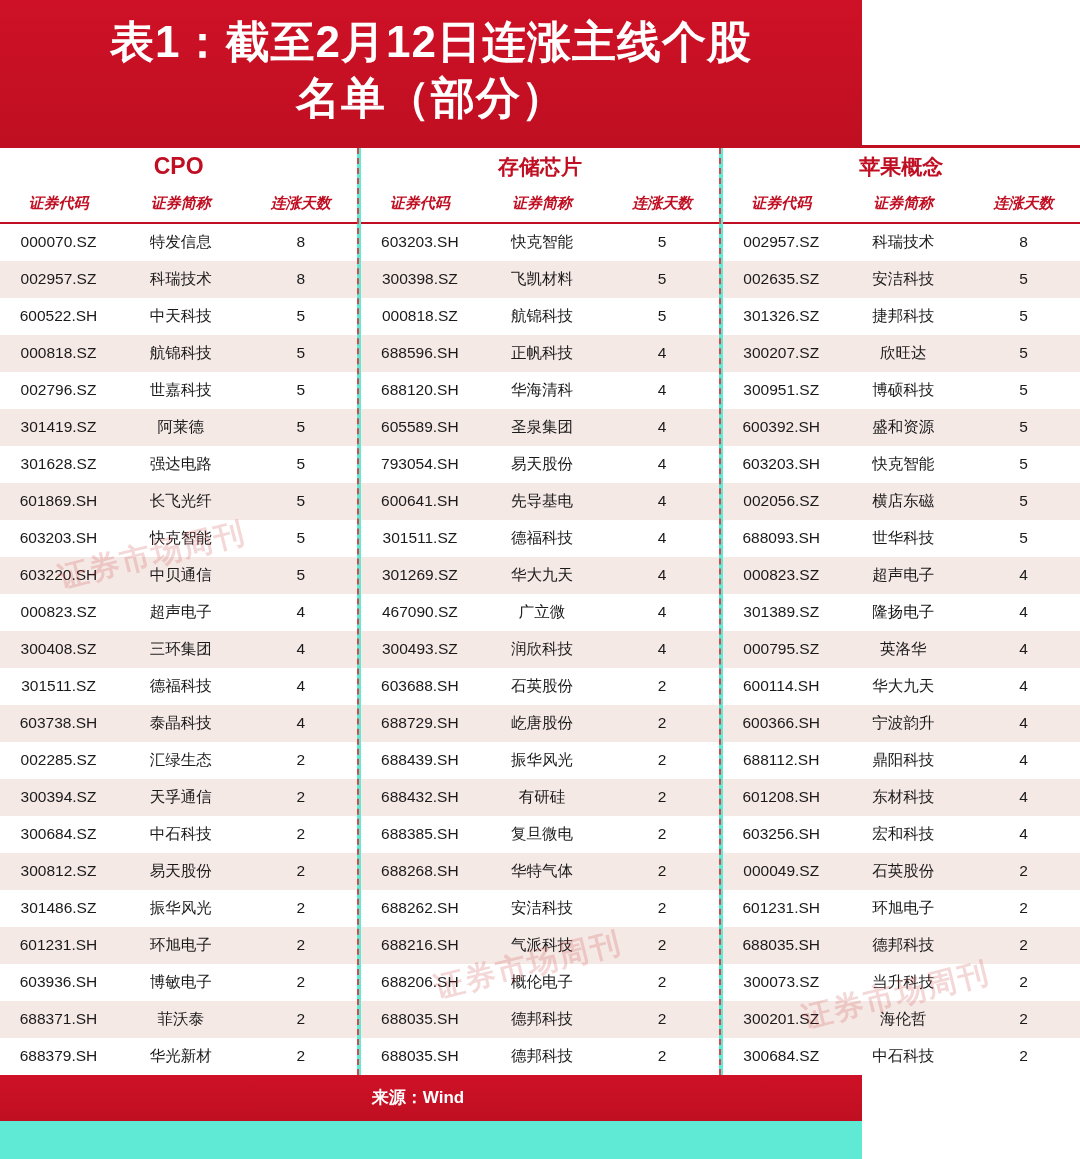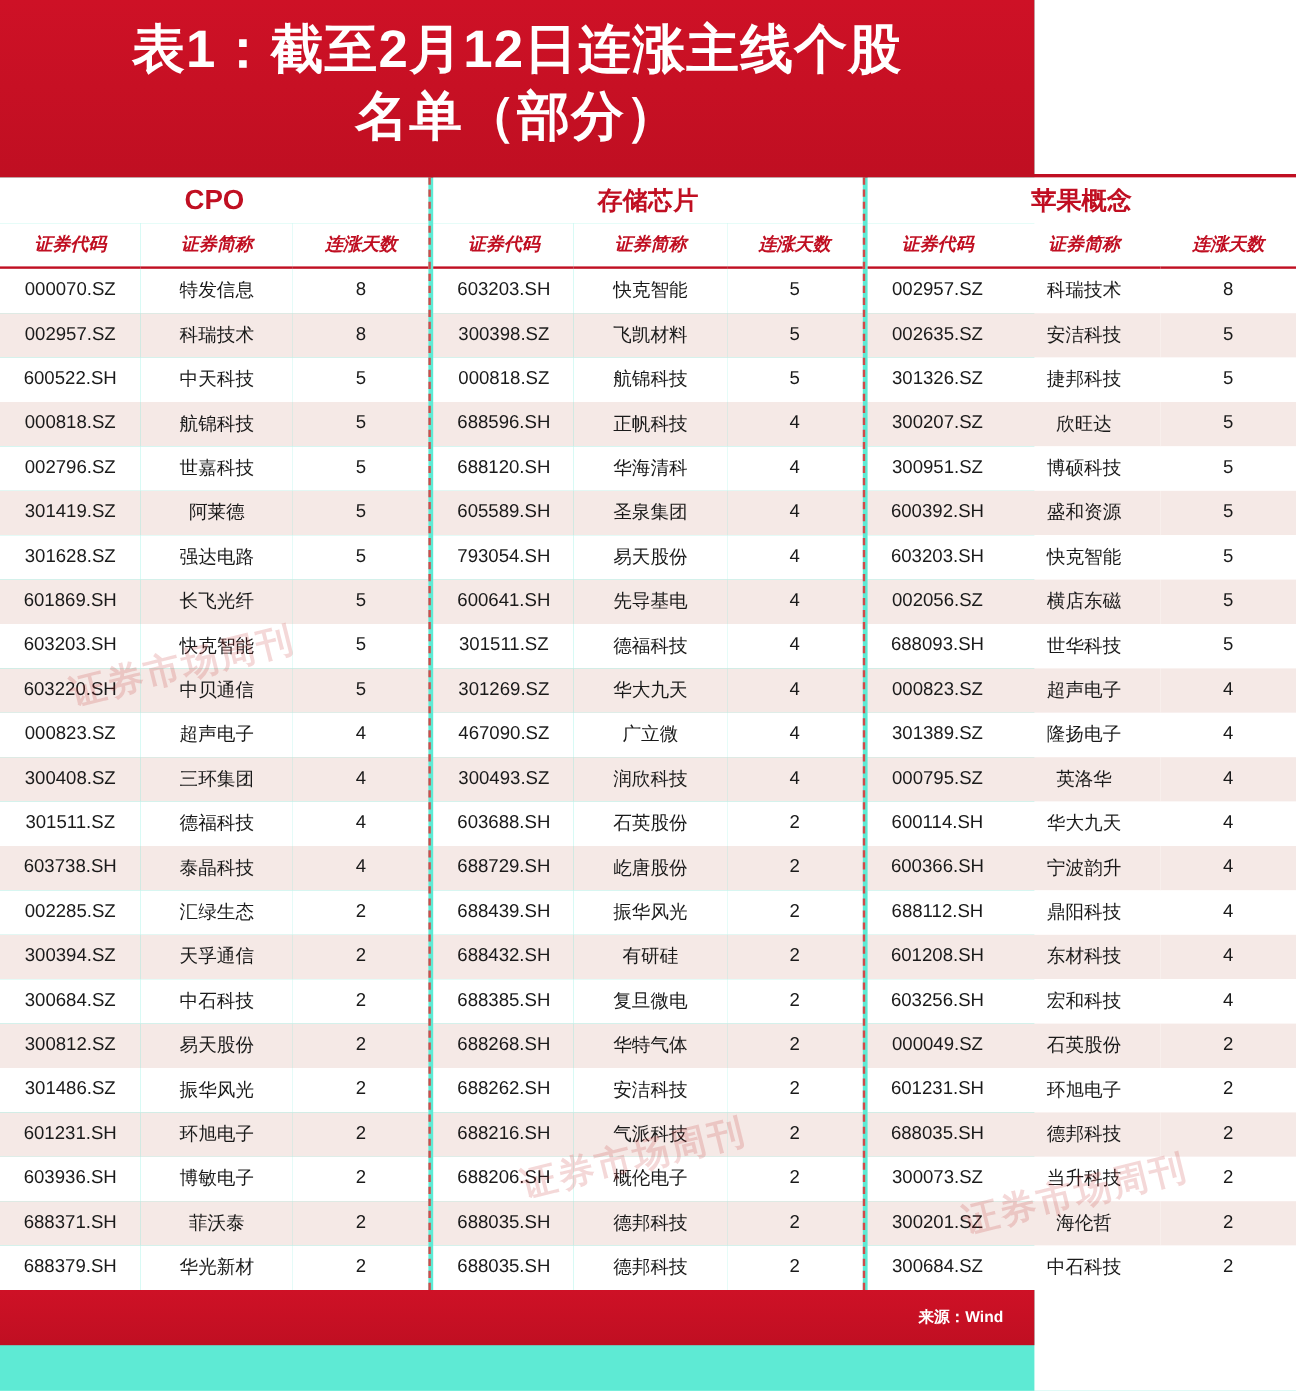--- a/index.html
+++ b/index.html
@@ -111,24 +111,24 @@
   }
 
   
   .footer {
     background: #c8102e;
     background: linear-gradient(180deg, #ce1126 0%, #c00f22 100%);
     height: 46px;
     color: #ffffff;
     display: flex;
     align-items: center;
-    justify-content: flex-end;
+    justify-content: center;
     padding-right: 26px;
     box-sizing: border-box;
-    font-size: 13px;
+    font-size: 17px;
     font-weight: bold;
   }
 
   
   .watermark {
     position: absolute;
     color: rgba(196, 40, 40, 0.18);
     font-size: 30px;
     font-weight: bold;
     font-family: "Liberation Serif", serif;

